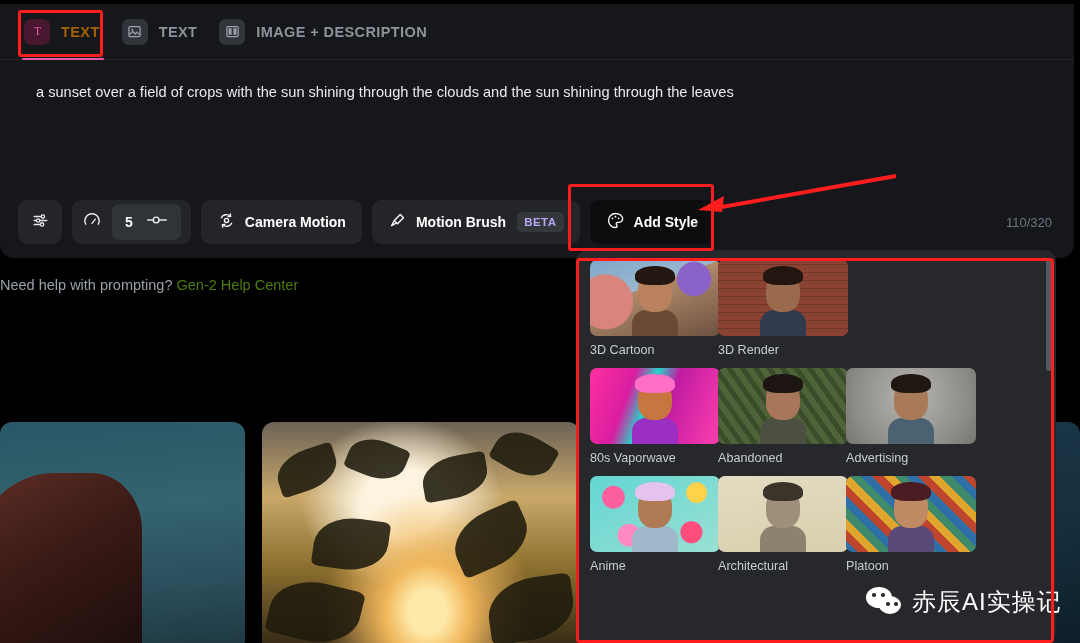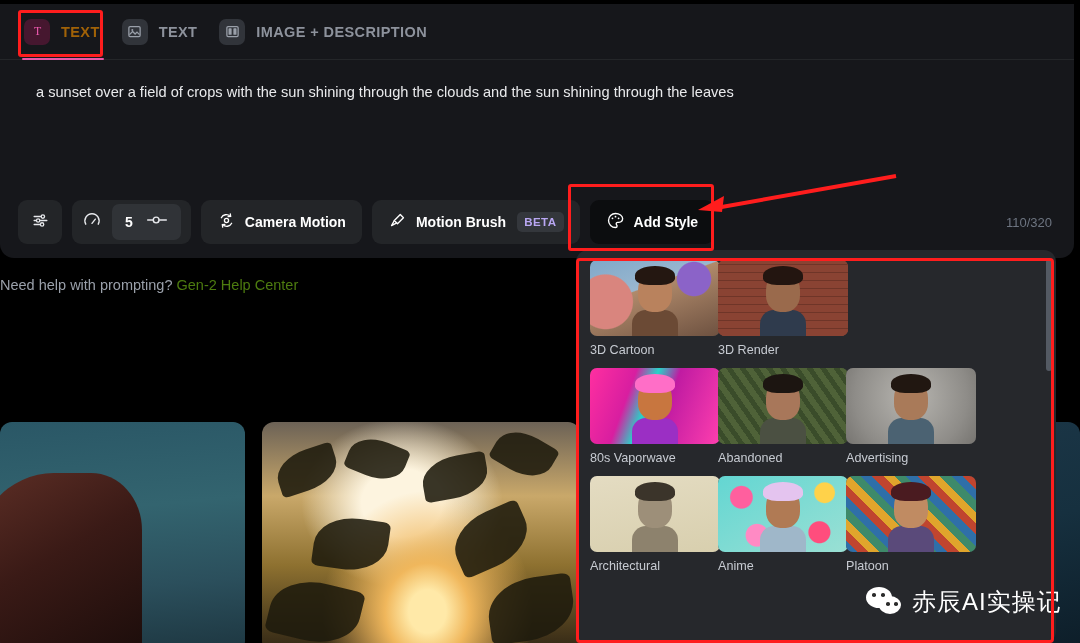--- a/index.html
+++ b/index.html
@@ -390,41 +390,41 @@
                 <div class="torso" style="background:#4b6272"></div>
               </div>
           </div>
           <div class="slabel">Advertising</div>
         </div>
       </div>
 
       <div class="srow">
         <div class="scell">
           <div class="sthumb">
+            <div class="art bg-anime"></div>
+            <div class="face">
+                <div class="head" style="background:#b07a54">
+                  <div class="hair" style="background:#e4c4ef"></div>
+                </div>
+                <div class="torso" style="background:#9fb7c9"></div>
+              </div>
+          </div>
+          <div class="slabel">Anime</div>
+        </div>
+        <div class="scell">
+          <div class="sthumb">
             <div class="art bg-arch"></div>
             <div class="face">
                 <div class="head" style="background:#9d8f79">
                   <div class="hair" style="background:#3b342a"></div>
                 </div>
                 <div class="torso" style="background:#8d826d"></div>
               </div>
           </div>
           <div class="slabel">Architectural</div>
-        </div>
-        <div class="scell">
-          <div class="sthumb">
-            <div class="art bg-anime"></div>
-            <div class="face">
-                <div class="head" style="background:#b07a54">
-                  <div class="hair" style="background:#e4c4ef"></div>
-                </div>
-                <div class="torso" style="background:#9fb7c9"></div>
-              </div>
-          </div>
-          <div class="slabel">Anime</div>
         </div>
         <div class="scell">
           <div class="sthumb">
             <div class="art bg-plat"></div>
             <div class="face">
                 <div class="head" style="background:#c08b62">
                   <div class="hair" style="background:#4a1b20"></div>
                 </div>
                 <div class="torso" style="background:#5a4a7a"></div>
               </div>

